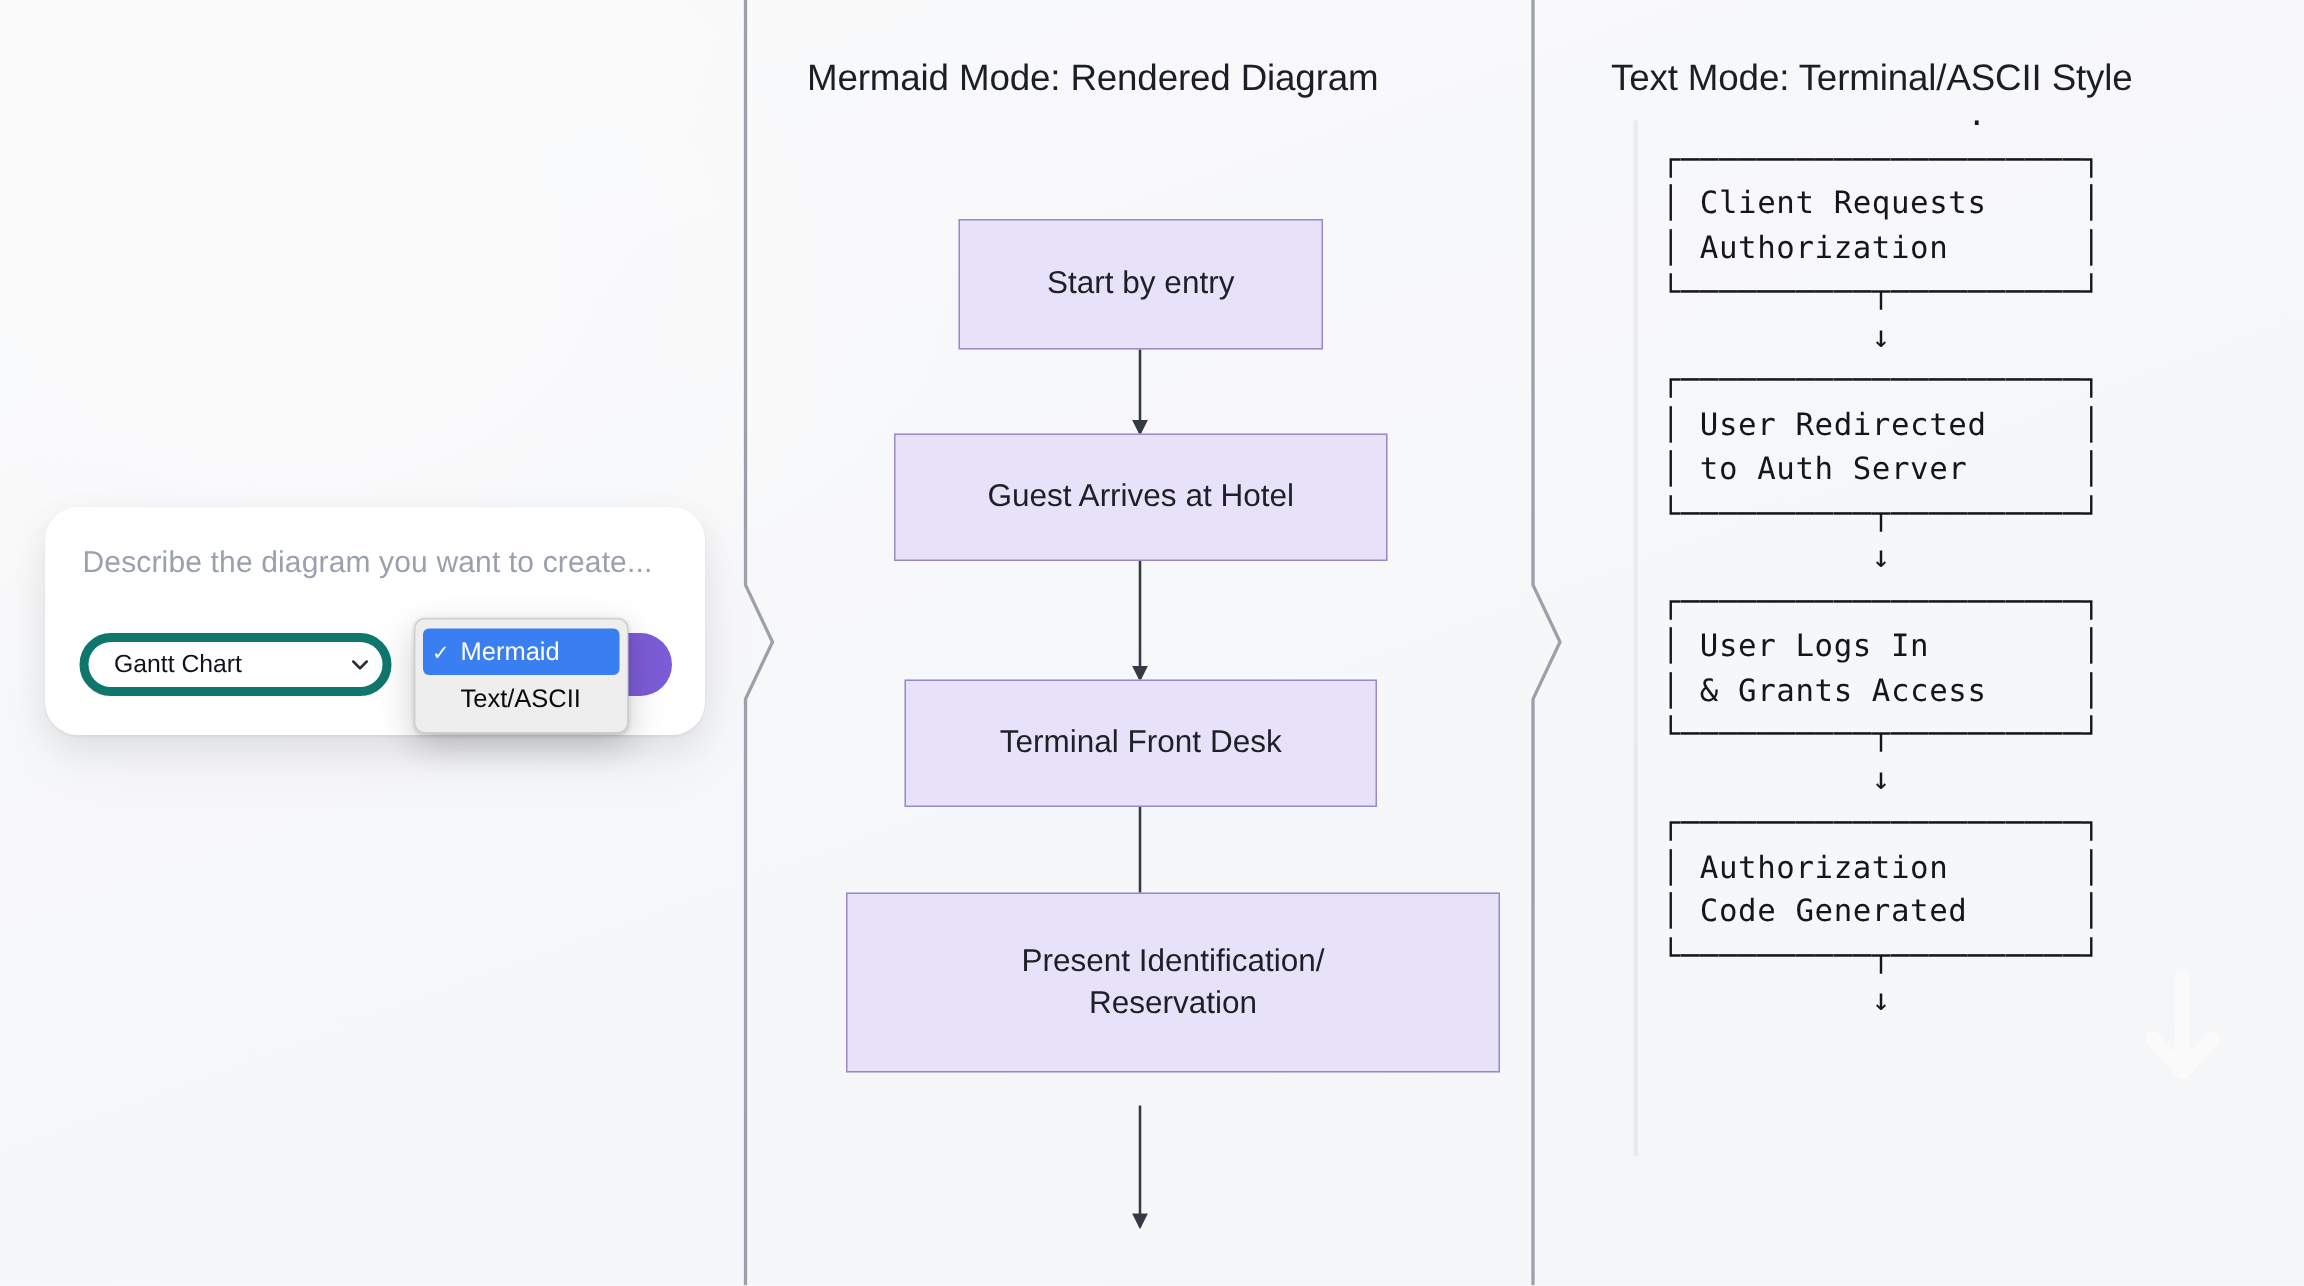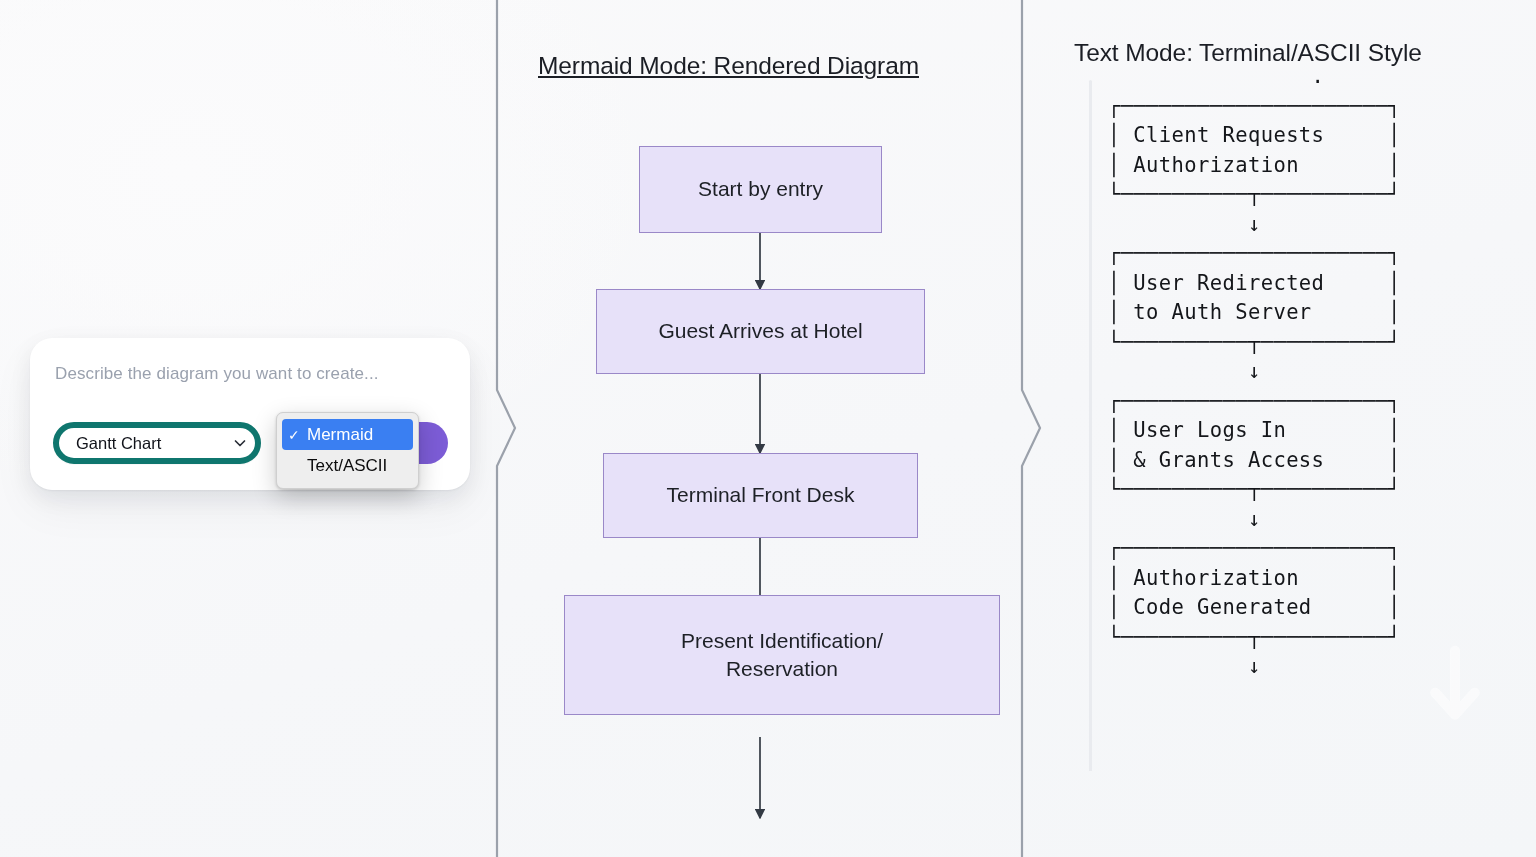--- a/index.html
+++ b/index.html
@@ -60,21 +60,21 @@
 
   #prompt-input {
     position: absolute;
     left: 25px;
     top: 26px;
     width: 400px;
     border: none;
     outline: none;
     background: transparent;
     font-family: "Liberation Sans", sans-serif;
-    font-size: 17px;
+    font-size: 20px;
     color: #000000;
     letter-spacing: 0.1px;
   }
   #prompt-input::placeholder { color: #9aa1ae; }
 
   #type-select-wrap {
     position: absolute;
     left: 23px;
     top: 84px;
     width: 208px;
@@ -275,21 +275,21 @@
   </div>
 
   <div class="divider" style="left:463px;">
     <svg width="70" height="857" viewBox="0 0 70 857">
       <path d="M34 0 L34 390 L52 428 L34 466 L34 857" fill="none" stroke="#9ba1ab" stroke-width="2.2" stroke-linejoin="miter" stroke-linecap="butt"></path>
     </svg>
   </div>
 
   <div id="mermaid-panel">
 
-    <div class="panel-title" style="left:41px; top:52px;text-decoration:underline;">Mermaid Mode: Rendered Diagram</div>
+    <div class="panel-title" style="left:41px; top:39px;">Mermaid Mode: Rendered Diagram</div>
 
     <svg id="mermaid-edges" viewBox="0 0 526 857">
       <defs>
         <marker id="mm-arrow" viewBox="0 0 10 10" refX="8.6" refY="5" markerWidth="6.2" markerHeight="6.2" orient="auto-start-reverse">
           <path d="M0 0 L10 5 L0 10 z" fill="#333a44"></path>
         </marker>
       </defs>
       <g stroke="#333a44" stroke-width="1.7" fill="none" marker-end="url(#mm-arrow)">
         <line x1="263" y1="210" x2="263" y2="289"></line>
         <line x1="263" y1="374" x2="263" y2="453"></line>

